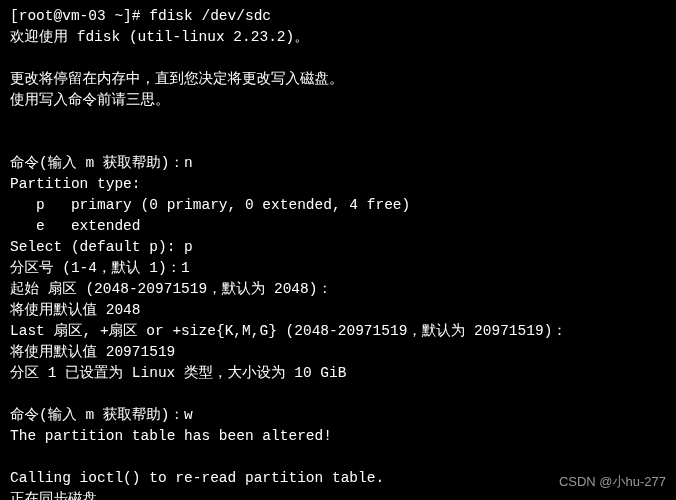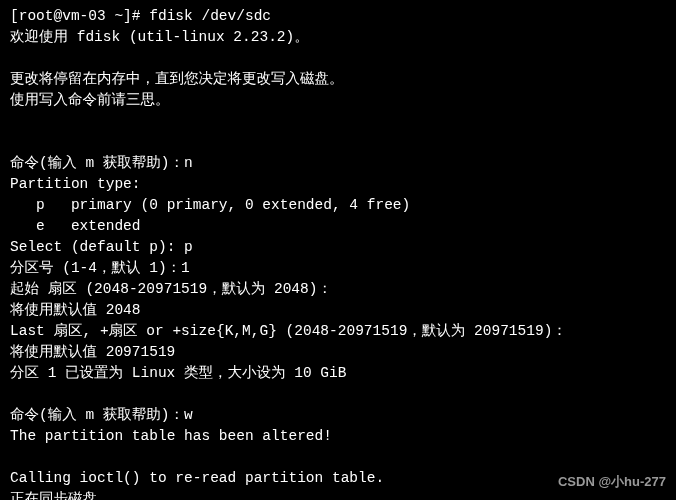--- a/index.html
+++ b/index.html
@@ -20,21 +20,20 @@
       white-space: pre-wrap;
       word-break: break-all;
     }
     .watermark {
       position: absolute;
       bottom: 8px;
       right: 10px;
       color: #999;
       font-size: 13px;
       font-family: sans-serif;
-      font-weight: bold;
     }
   </style>
 </head>
 <body>
 
 <div class="terminal"><div>[root@vm-03 ~]# fdisk /dev/sdc</div><div>欢迎使用 fdisk (util-linux 2.23.2)。</div><div>&nbsp;</div><div>更改将停留在内存中，直到您决定将更改写入磁盘。</div><div>使用写入命令前请三思。</div><div>&nbsp;</div><div>&nbsp;</div><div>命令(输入 m 获取帮助)：n</div><div>Partition type:</div><div>   p   primary (0 primary, 0 extended, 4 free)</div><div>   e   extended</div><div>Select (default p): p</div><div>分区号 (1-4，默认 1)：1</div><div>起始 扇区 (2048-20971519，默认为 2048)：</div><div>将使用默认值 2048</div><div>Last 扇区, +扇区 or +size{K,M,G} (2048-20971519，默认为 20971519)：</div><div>将使用默认值 20971519</div><div>分区 1 已设置为 Linux 类型，大小设为 10 GiB</div><div>&nbsp;</div><div>命令(输入 m 获取帮助)：w</div><div>The partition table has been altered!</div><div>&nbsp;</div><div>Calling ioctl() to re-read partition table.</div><div>正在同步磁盘。</div></div>
 
 <div class="watermark">CSDN @小hu-277</div>
 
 </body></html>

